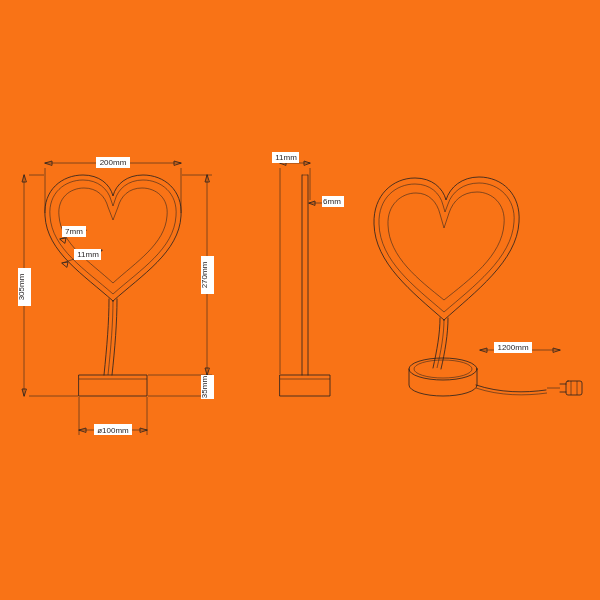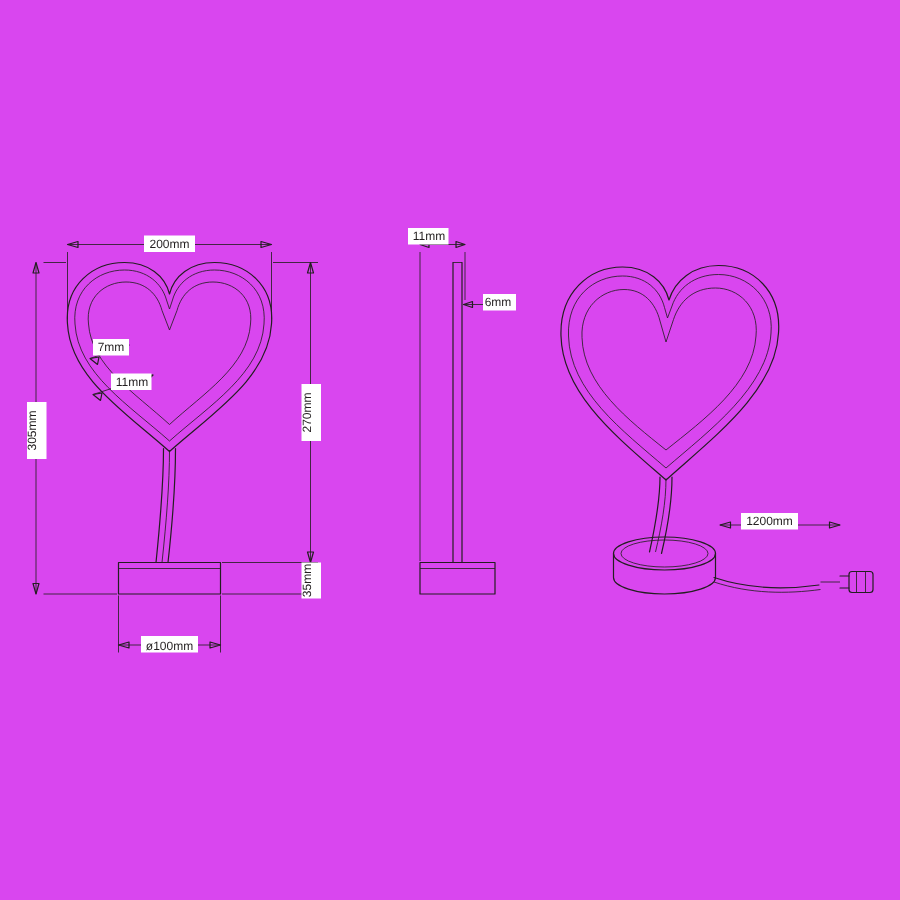--- a/index.html
+++ b/index.html
@@ -10,21 +10,21 @@
   body {
     width: 600px;
     height: 600px;
     font-family: "Liberation Sans", sans-serif;
     overflow: hidden;
   }
   #stage {
     position: relative;
     width: 600px;
     height: 600px;
-    background: #d946ef;
+    background: #f97316;
   }
   svg.drawing {
     position: absolute;
     top: 0;
     left: 0;
     width: 600px;
     height: 600px;
   }
   .ln {
     stroke: #231f20;

